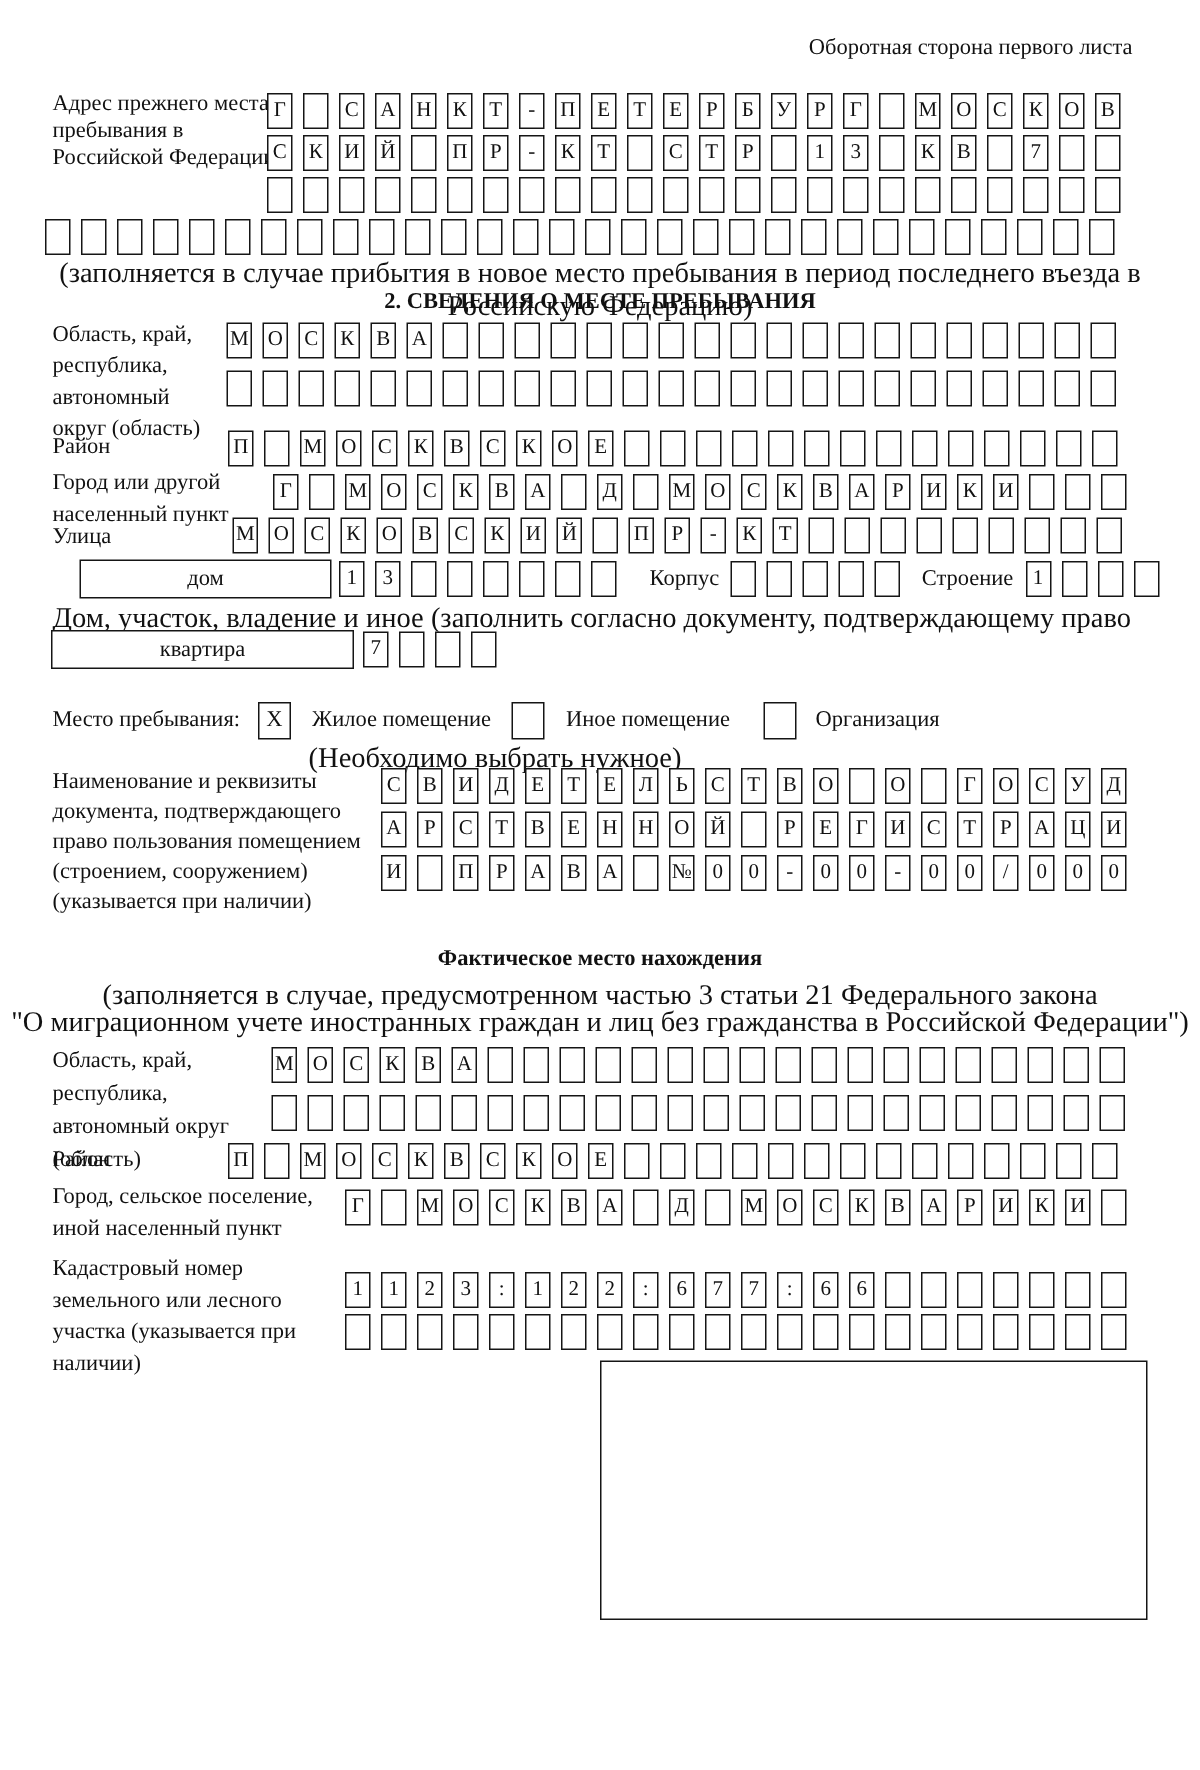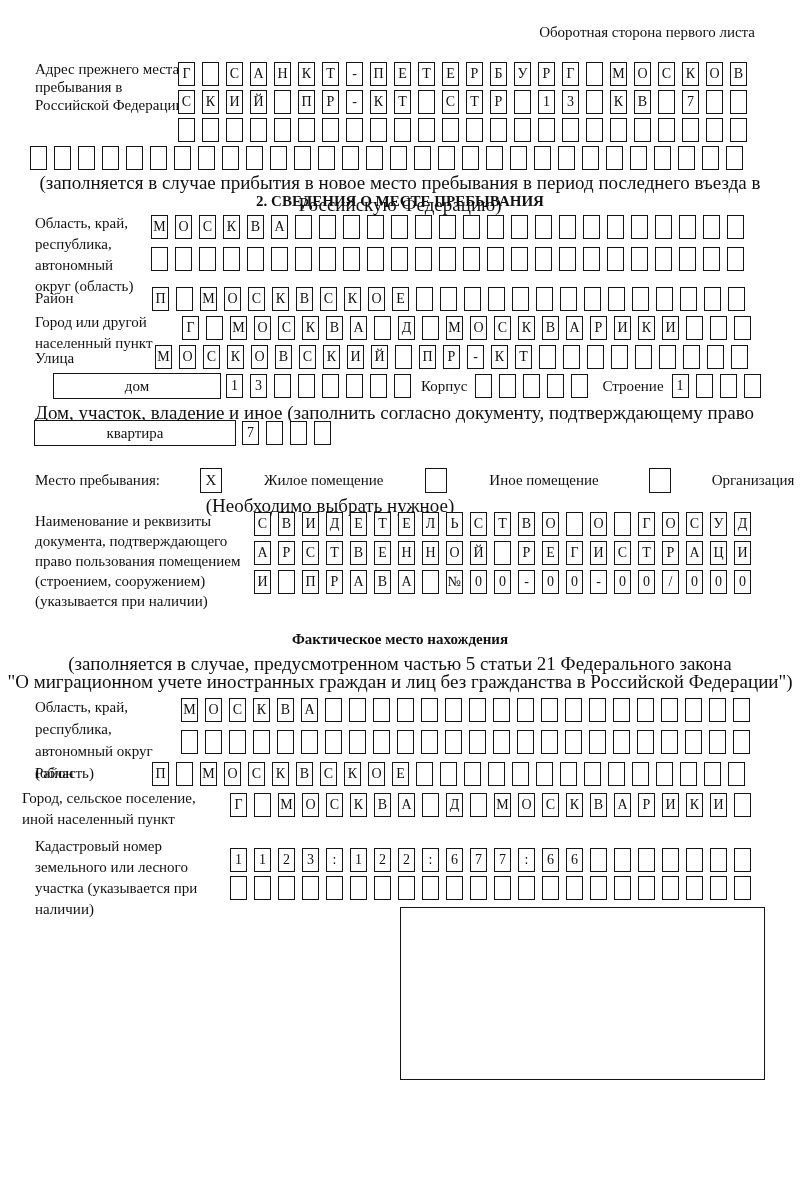--- a/index.html
+++ b/index.html
@@ -310,21 +310,21 @@
     <div class="cells">
         <div class="cell">1</div>
         <div class="cell">3</div>
         <div class="cell"></div>
         <div class="cell"></div>
         <div class="cell"></div>
         <div class="cell"></div>
         <div class="cell"></div>
         <div class="cell"></div>
       </div>
-    <div class="lbl" style="margin:0 8px 0 10px;">Корпус</div>
+    <div class="lbl" style="margin:0 8px 0 22px;">Корпус</div>
     <div class="cells">
         <div class="cell"></div>
         <div class="cell"></div>
         <div class="cell"></div>
         <div class="cell"></div>
         <div class="cell"></div>
       </div>
     <div class="lbl" style="margin:0 8px 0 14px;">Строение</div>
     <div class="cells">
         <div class="cell">1</div>
@@ -338,21 +338,21 @@
   <div class="abs inline-row" style="top:420px; left:34px;">
     <div class="widebox" style="width:202px; margin-right:6px;">квартира</div>
     <div class="cells">
         <div class="cell">7</div>
         <div class="cell"></div>
         <div class="cell"></div>
         <div class="cell"></div>
       </div>
   </div>
 
-  <div class="abs inline-row" style="top:468px; left:35px;gap:28px;">
+  <div class="abs inline-row" style="top:468px; left:35px;">
     <div class="lbl" style="margin-right:12px;">Место пребывания:</div>
     <div class="chk">X</div>
     <div class="lbl" style="margin:0 14px;">Жилое помещение</div>
     <div class="chk"></div>
     <div class="lbl" style="margin:0 22px 0 14px;">Иное помещение</div>
     <div class="chk"></div>
     <div class="lbl" style="margin-left:13px;">Организация</div>
   </div>
   <div class="abs lbl" style="top:511px; left:35px; width:215px; line-height:20px;">Наименование и реквизиты документа, подтверждающего право пользования помещением (строением, сооружением) (указывается при наличии)</div>
 
@@ -421,21 +421,21 @@
       <div class="cell">-</div>
       <div class="cell">0</div>
       <div class="cell">0</div>
       <div class="cell">/</div>
       <div class="cell">0</div>
       <div class="cell">0</div>
       <div class="cell">0</div>
     </div>
 
   <div class="abs lbl bold center" style="top:629px;">Фактическое место нахождения</div>
-  <div class="abs cap center" style="top:653px;">(заполняется в случае, предусмотренном частью 5 статьи 21 Федерального закона</div>
+  <div class="abs cap center" style="top:653px;">(заполняется в случае, предусмотренном частью 3 статьи 21 Федерального закона</div>
   <div class="abs cap center" style="top:671px;">"О миграционном учете иностранных граждан и лиц без гражданства в Российской Федерации")</div>
 
   <div class="abs lbl" style="top:696px; left:35px; width:150px; line-height:22px;">Область, край, республика, автономный округ (область)</div>
   <div class="abs cells" style="top:698px; left:181px;">
       <div class="cell">М</div>
       <div class="cell">О</div>
       <div class="cell">С</div>
       <div class="cell">К</div>
       <div class="cell">В</div>
       <div class="cell">А</div>
@@ -507,21 +507,21 @@
       <div class="cell"></div>
       <div class="cell"></div>
       <div class="cell"></div>
       <div class="cell"></div>
       <div class="cell"></div>
       <div class="cell"></div>
       <div class="cell"></div>
       <div class="cell"></div>
     </div>
 
-  <div class="abs lbl" style="top:788px; left:22px; width:190px;">Город, сельское поселение, иной населенный пункт</div>
+  <div class="abs lbl" style="top:788px; left:35px; width:190px;">Город, сельское поселение, иной населенный пункт</div>
   <div class="abs cells" style="top:793px; left:230px;">
       <div class="cell">Г</div>
       <div class="cell"></div>
       <div class="cell">М</div>
       <div class="cell">О</div>
       <div class="cell">С</div>
       <div class="cell">К</div>
       <div class="cell">В</div>
       <div class="cell">А</div>
       <div class="cell"></div>

